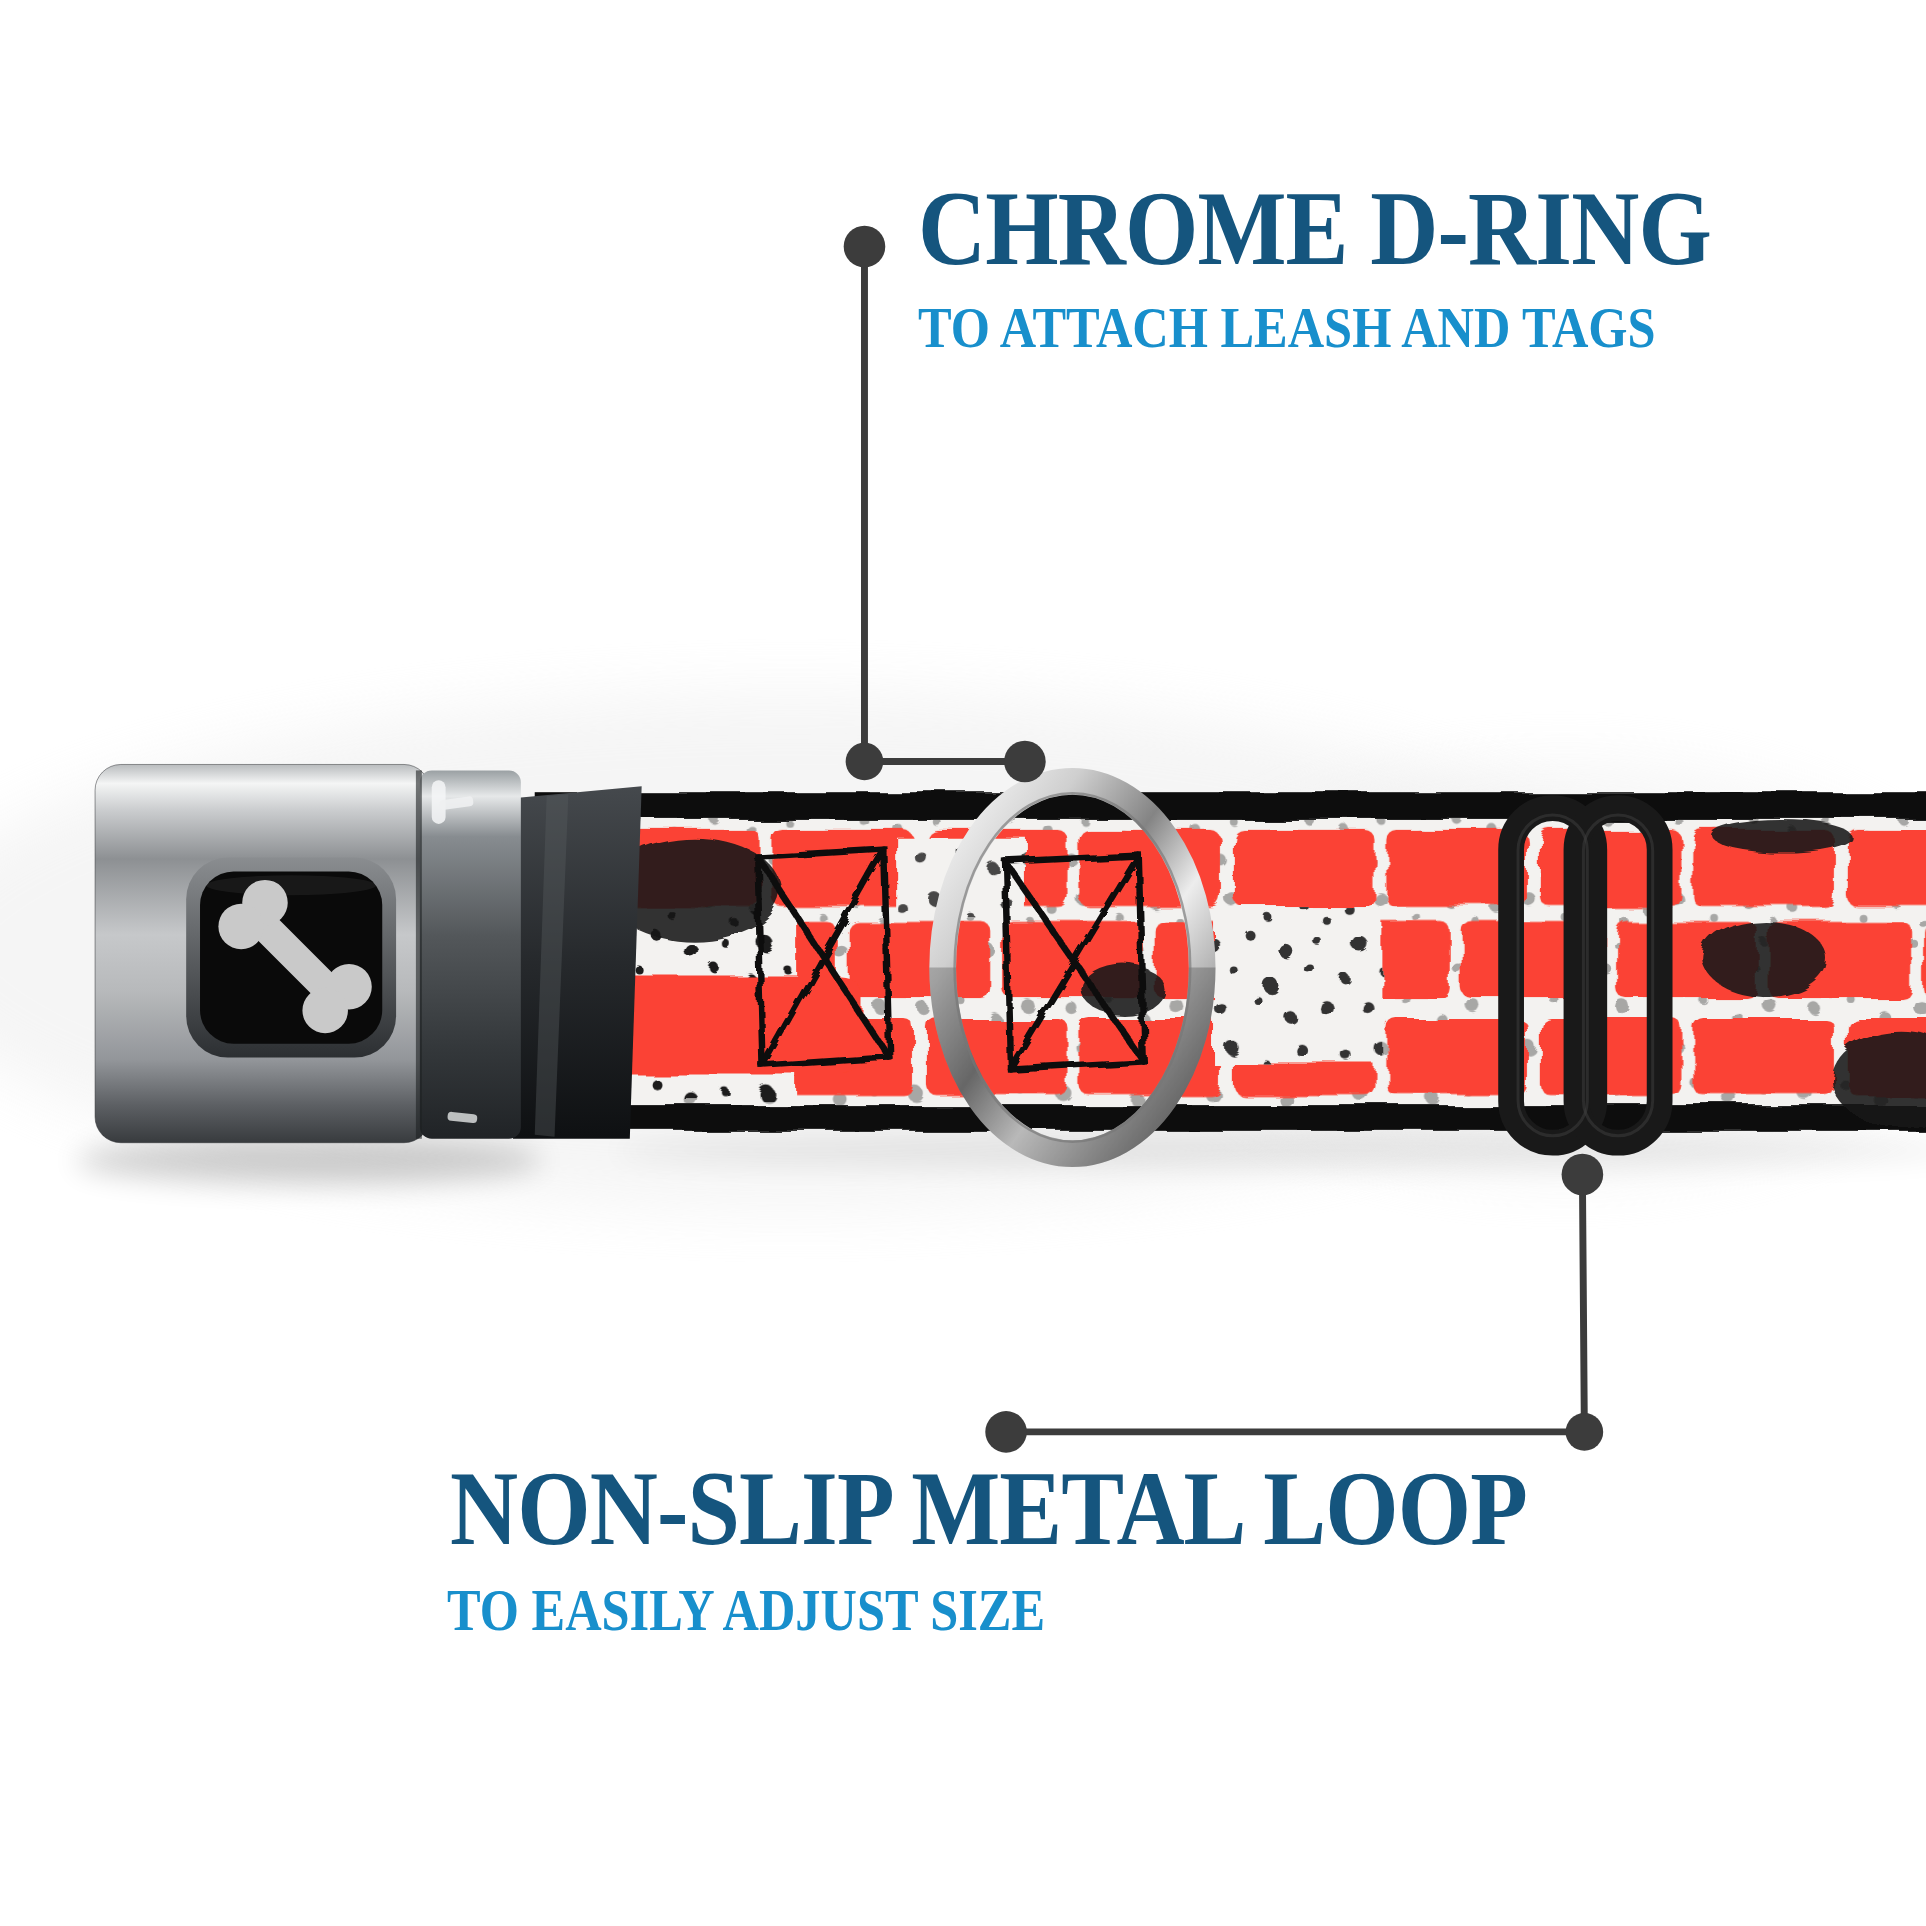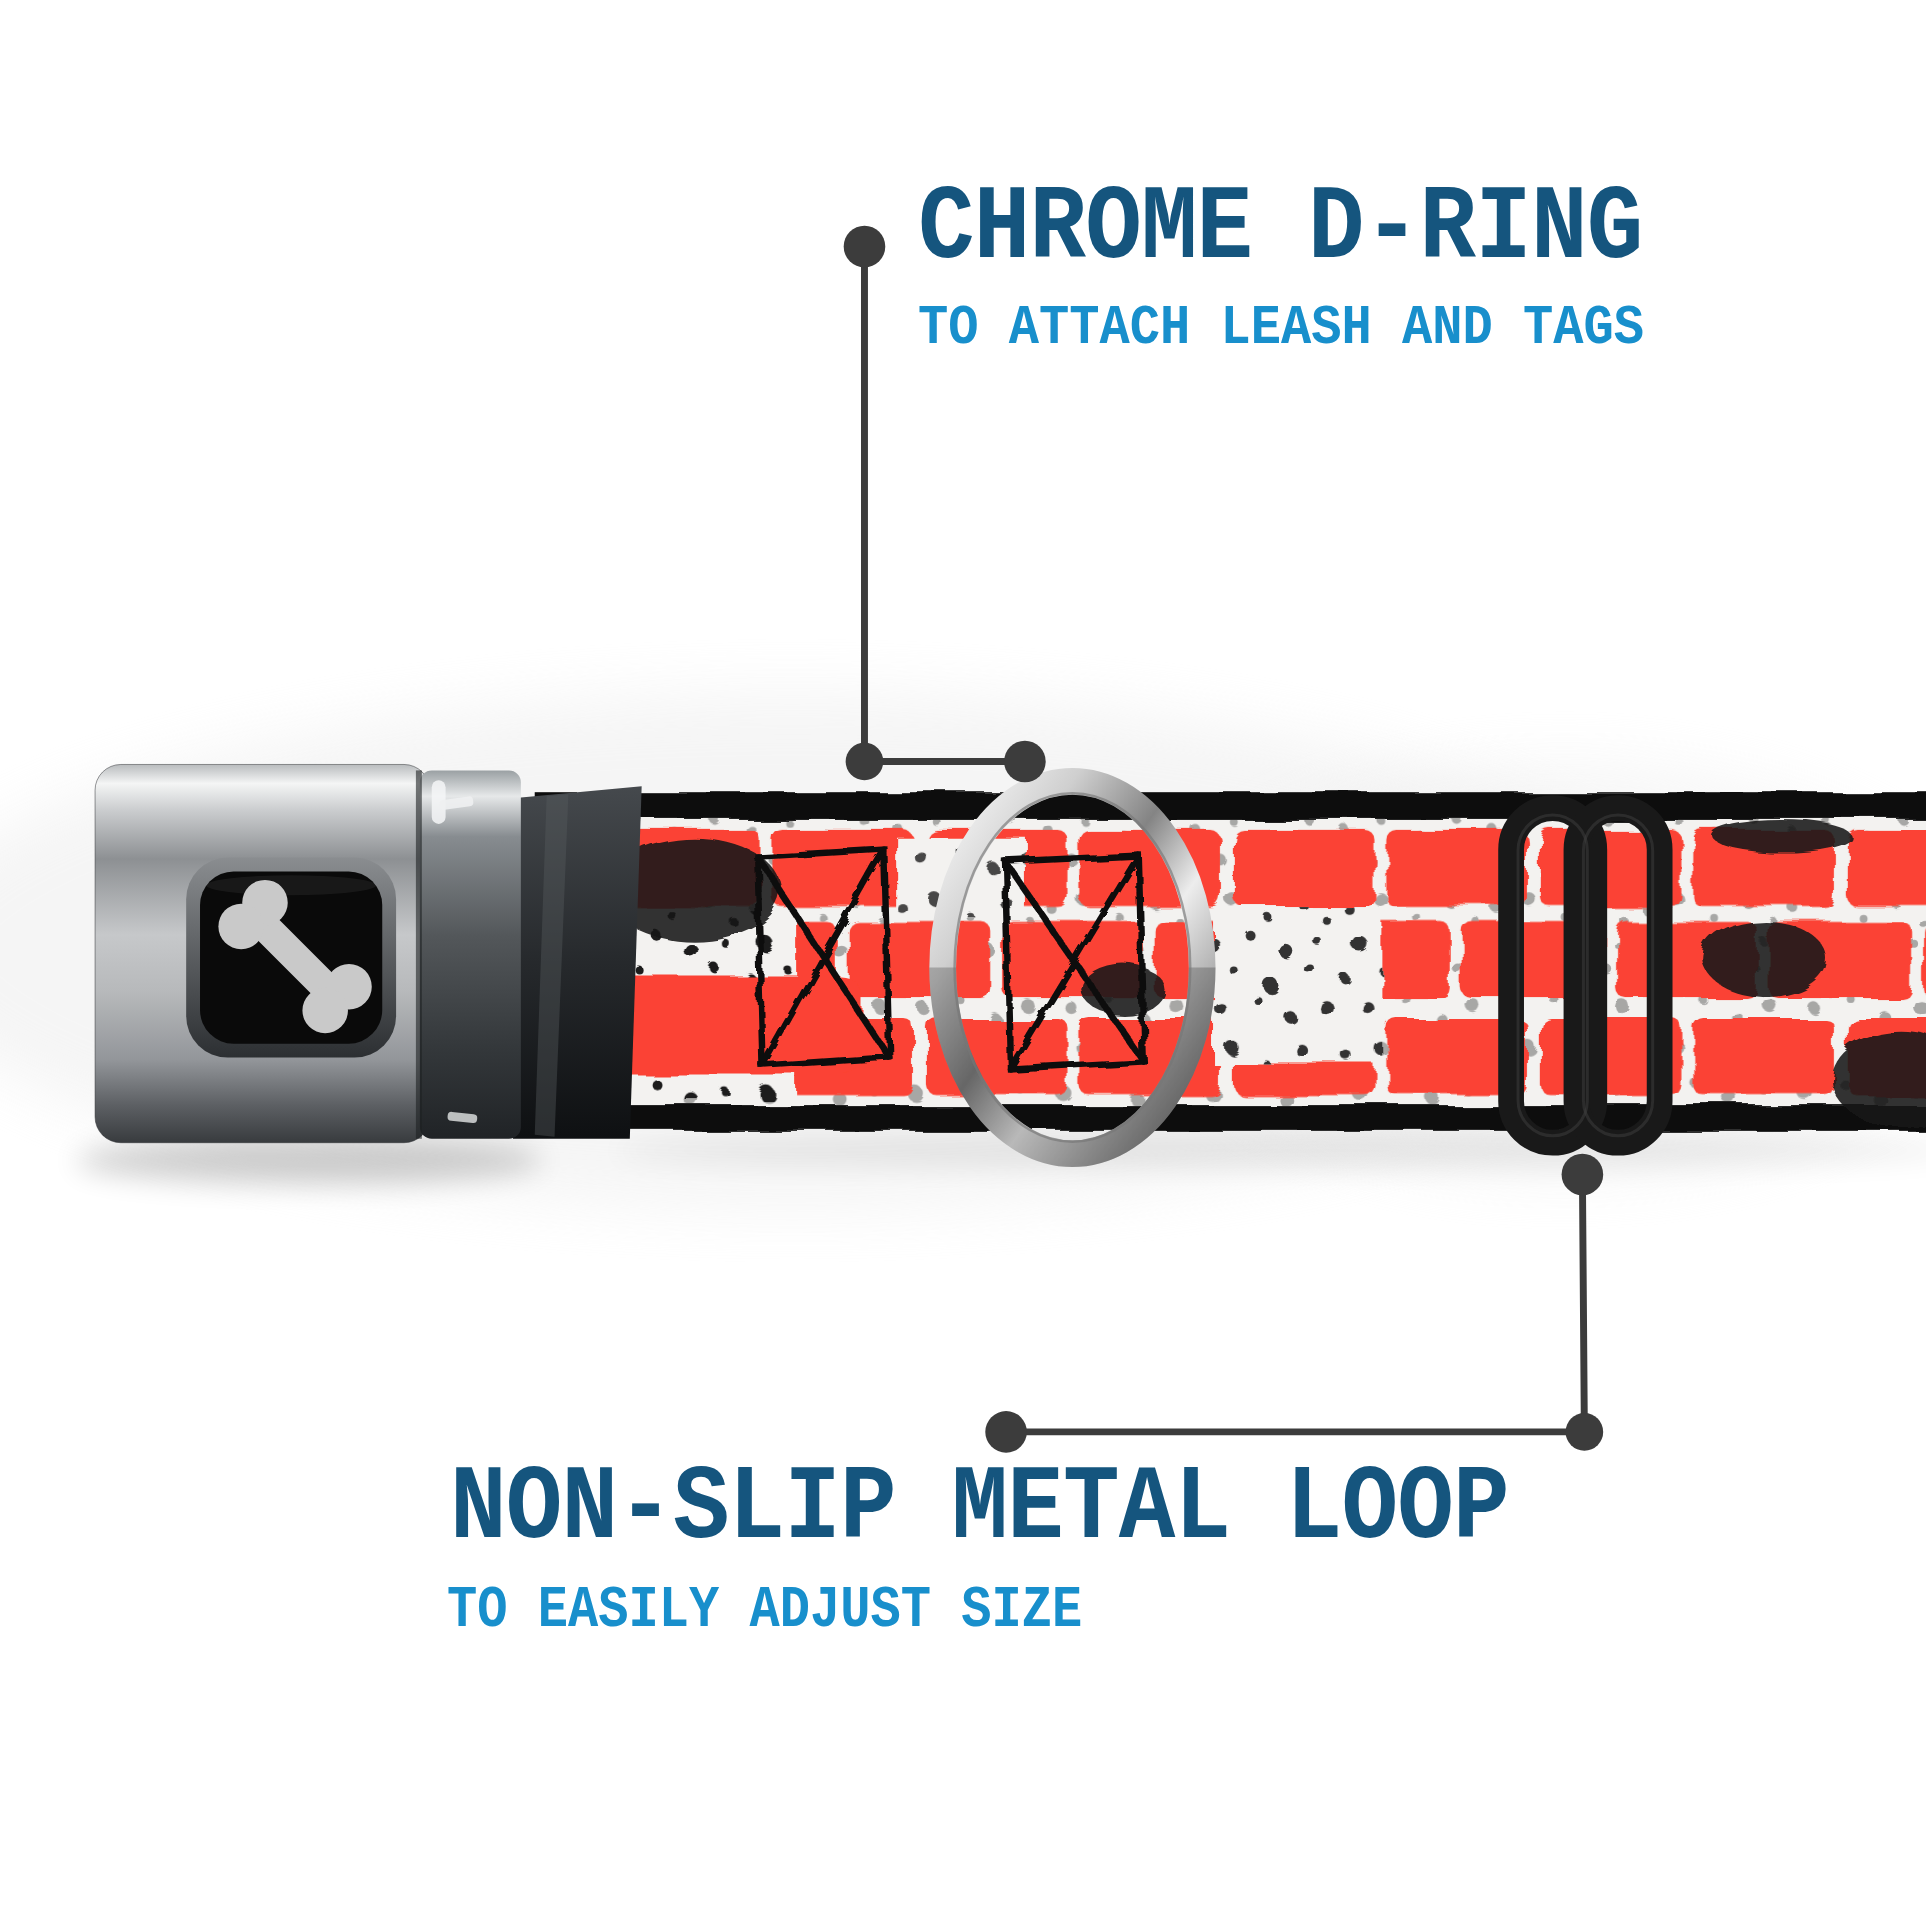--- a/index.html
+++ b/index.html
@@ -1,21 +1,21 @@
 <!DOCTYPE html>
 <html><head>
 <meta charset="utf-8">
 <style>
   html,body{margin:0;padding:0;background:#ffffff;}
   .canvas{
     position:relative;
     width:1927px;height:1799px;
     background:#ffffff;
     overflow:hidden;
-    font-family:Liberation Mono, monospace;
+    font-family:Liberation Serif, serif;
     text-align:center;
   }
   .scene{position:absolute;left:0;top:0;width:1927px;height:1927px;}
   .label{
     position:absolute;
     font-weight:bold;
     line-height:1;
     white-space:nowrap;
     transform-origin:0 0;
   }

